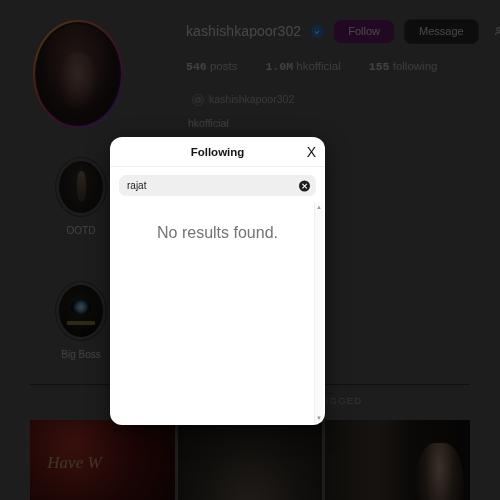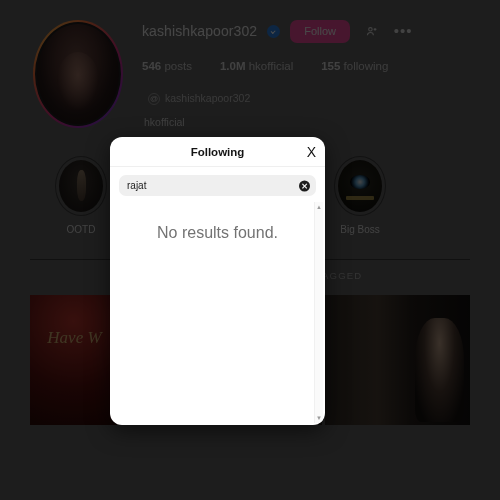--- a/index.html
+++ b/index.html
@@ -20,20 +20,21 @@
   
   .profile-page {
     position: absolute;
     inset: 0;
     filter: brightness(0.30);
   }
 
   .profile-header {
     display: flex;
     padding: 14px 30px 0 30px;
+    gap: 44px;
   }
 
   .avatar-wrap {
     width: 96px; height: 110px;
     flex: 0 0 96px;
     display: flex;
     align-items: flex-start;
     justify-content: center;
     padding-top: 6px;
   }
@@ -95,21 +96,21 @@
   }
   .btn {
     font-size: 11px;
     border-radius: 7px;
     padding: 6px 14px;
     cursor: pointer;
     white-space: nowrap;
     line-height: 1;
   }
   .btn-follow {
-    background: #ec4899;
+    background: #701a75;
     color: #f2f2f2;
     border: none;
     min-width: 52px;
     text-align: left;
   }
   .btn-message {
     background: #2b2b2b;
     color: #e9e9e9;
     border: 1px solid #3a3a3a;
   }
@@ -121,21 +122,21 @@
   }
   .dots { letter-spacing: 1px; font-size: 15px; line-height: 0; color:#dcdcdc; }
 
   .stats {
     display: flex;
     gap: 28px;
     margin-top: 16px;
     font-size: 11.5px;
     color: #d8d8d8;
   }
-  .stats b { font-weight: 700; }
+  .stats b { font-weight: 700; font-family: Liberation Mono, monospace; }
   .stats span.lbl { color:#c8c8c8; font-weight:400; }
 
   .bio {
     margin-top: 18px;
     font-size: 11.5px;
     color: #e4e4e4;
     line-height: 1.7;
   }
   .bio-threads {
     display:flex; align-items:center; gap:5px;
@@ -155,20 +156,21 @@
     font-size: 10.5px;
     color: #cfcfcf;
   }
 
   
   .highlights {
     display: flex;
     gap: 15px;
     padding: 14px 30px 0 42px;
     margin-top: 10px;
+    flex-direction: column;
   }
   .hl { width: 78px; text-align:center; }
   .hl-circle {
     width: 52px; height: 60px;
     margin: 0 auto;
     border-radius: 50%;
     border: 1px solid #3b3b3b;
     padding: 3px;
     overflow: hidden;
   }
@@ -408,20 +410,21 @@
           <div class="avatar-inner"></div>
         </div>
       </div>
 
       <div class="profile-meta">
 
         <div class="name-row">
           <span class="username">kashishkapoor302</span>
           <span class="verified"></span>
           <button class="btn btn-follow">Follow</button>
+          <button class="btn btn-message">Message</button>
           <span class="icon-btn">
             <svg width="13" height="13" viewBox="0 0 24 24" fill="none" stroke="currentColor" stroke-width="2">
               <circle cx="10" cy="8" r="3.2"></circle>
               <path d="M4.5 19c0-3.2 2.6-5.2 5.5-5.2s5.5 2 5.5 5.2"></path>
               <path d="M18.5 5.5v5M16 8h5"></path>
             </svg>
           </span>
           <span class="icon-btn dots">•••</span>
         </div>
 

